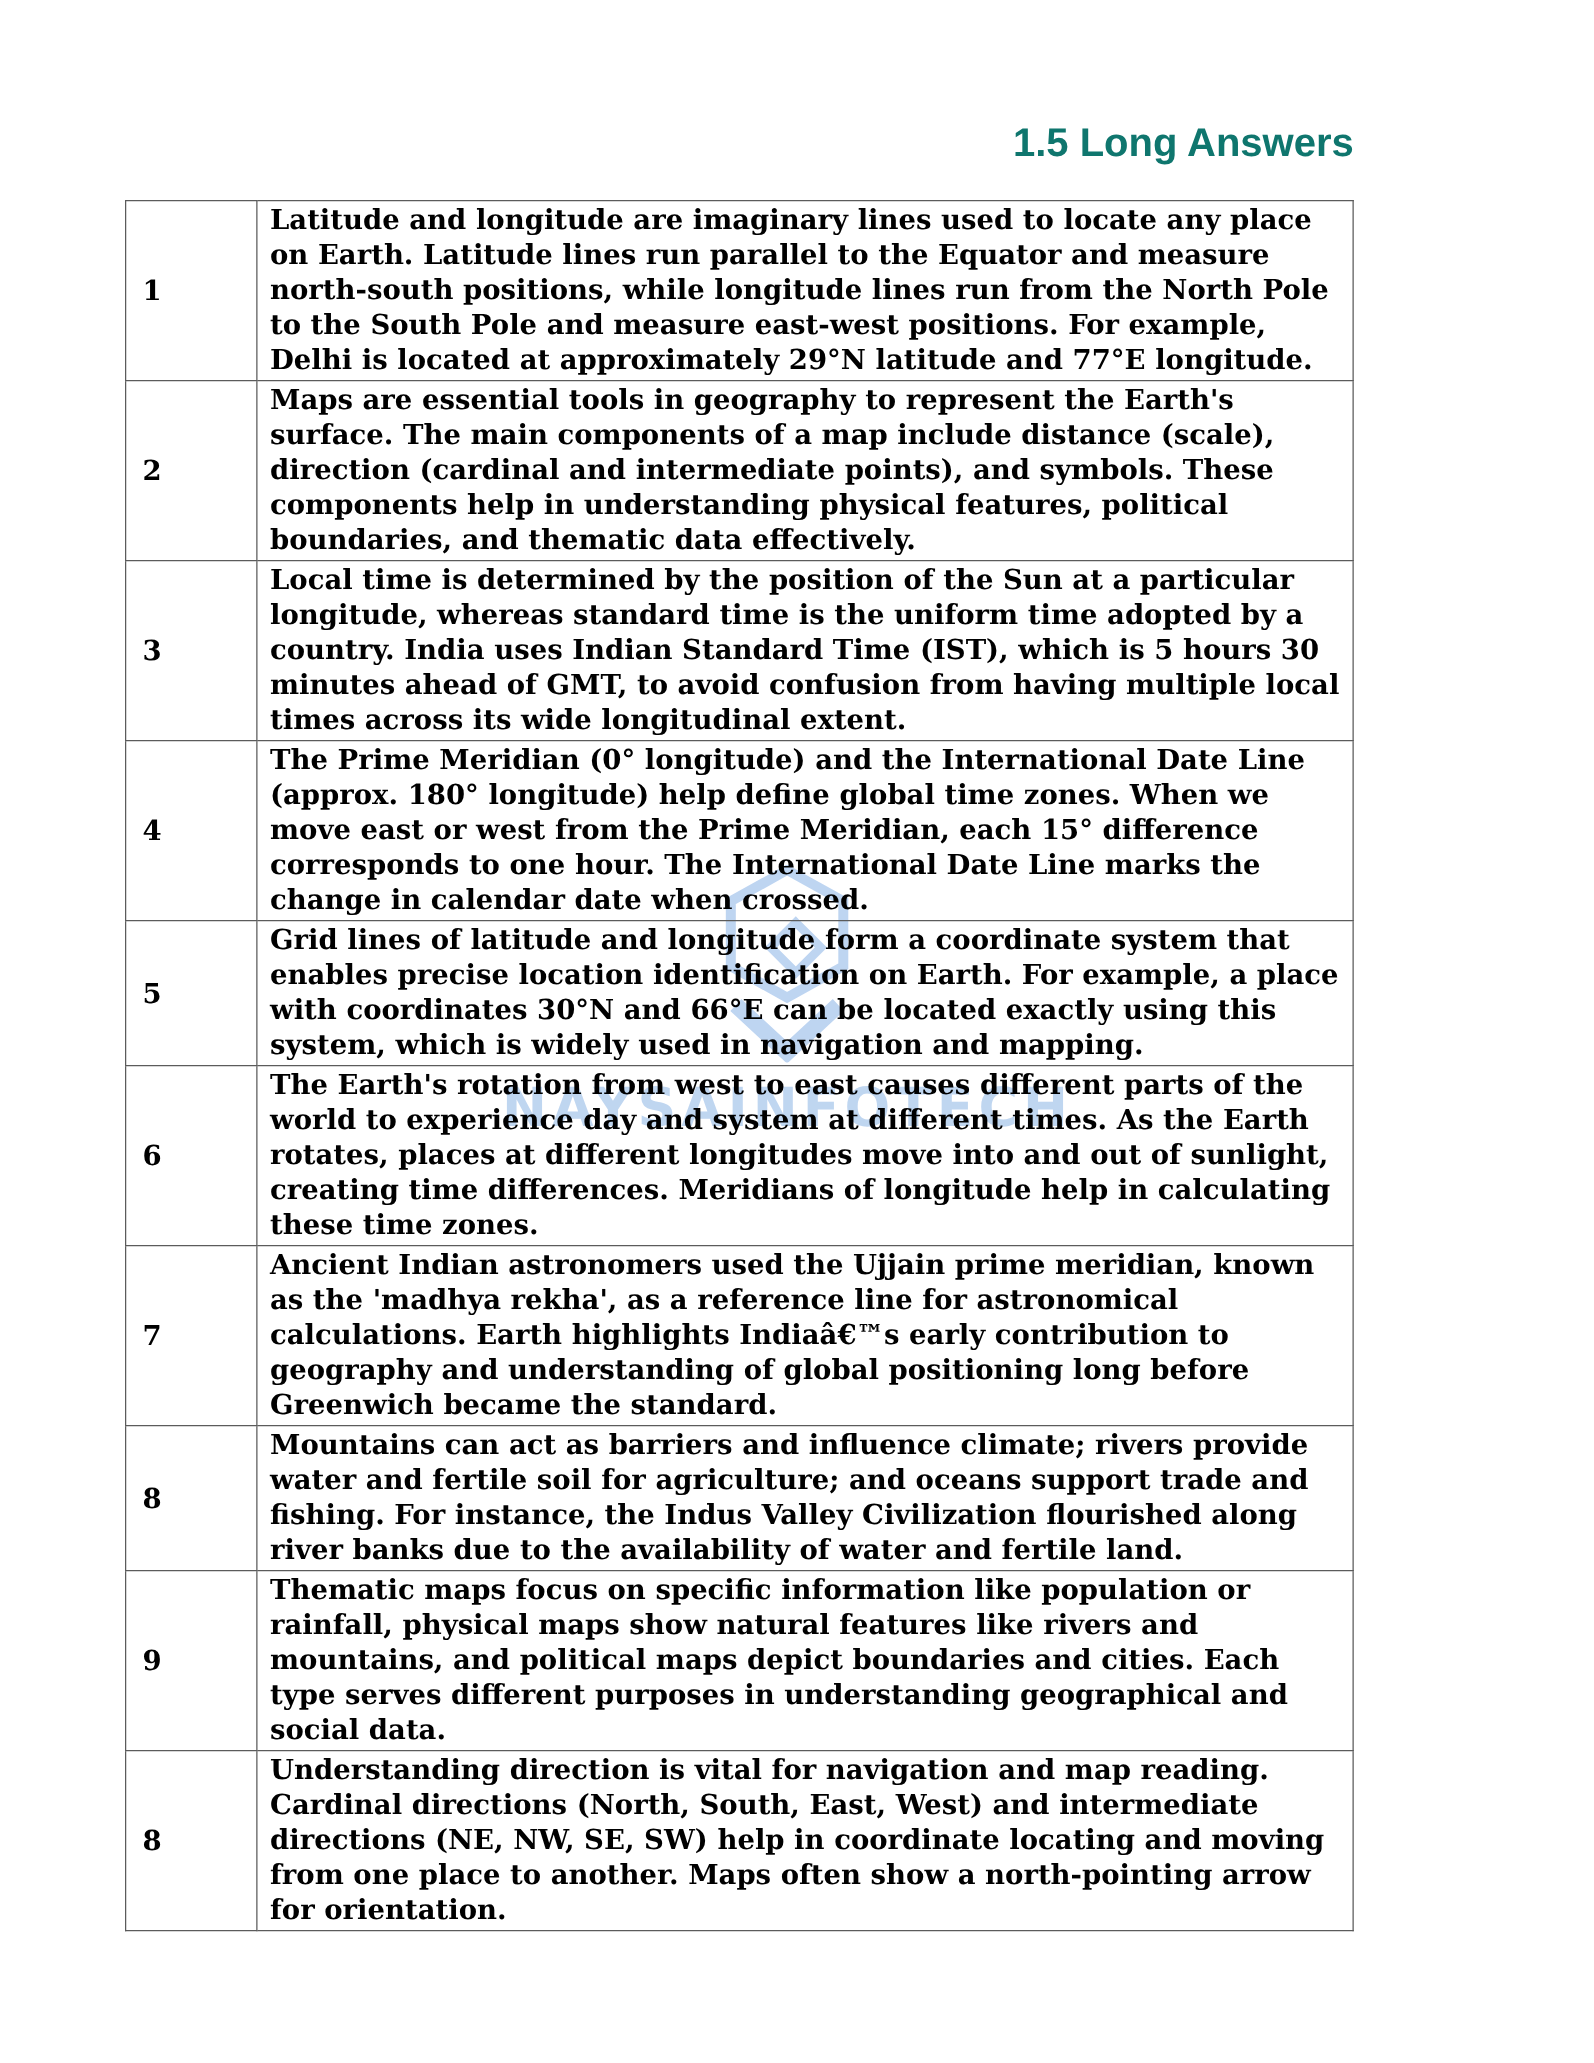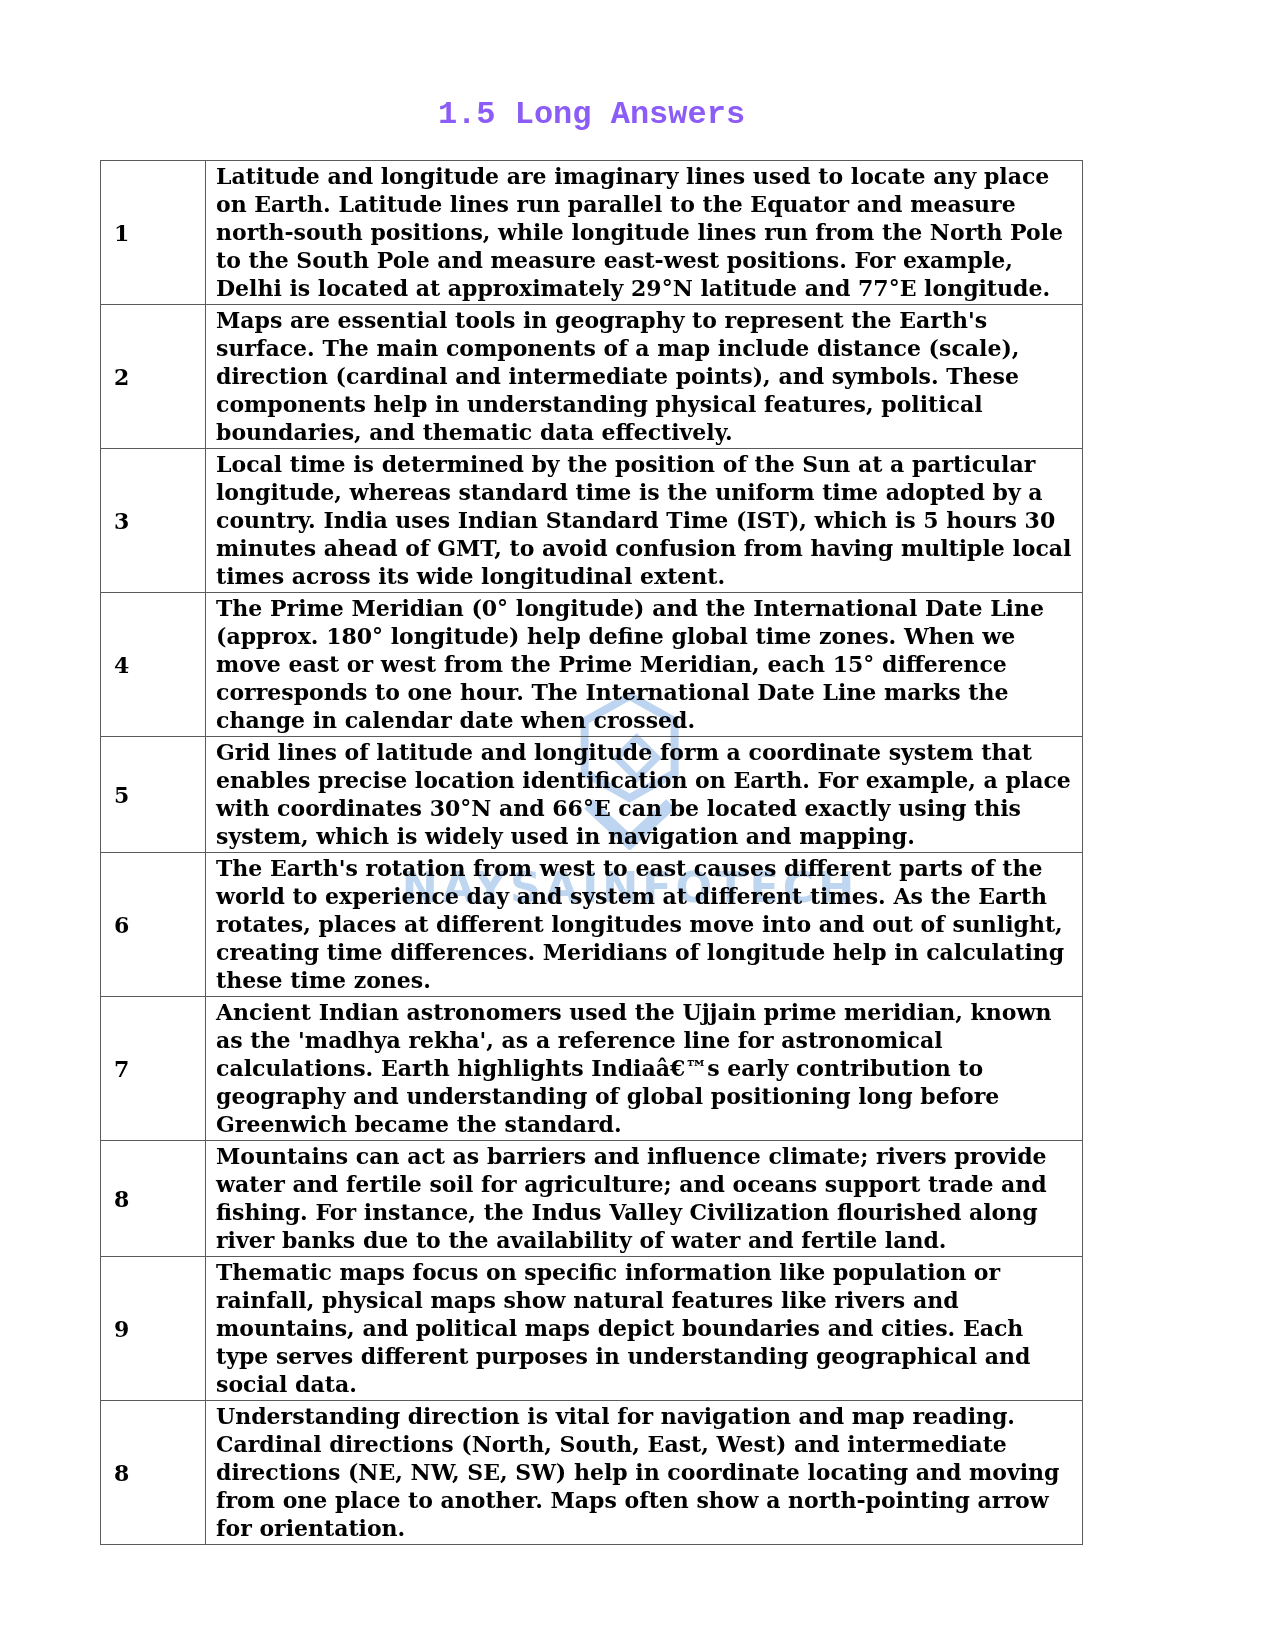--- a/index.html
+++ b/index.html
@@ -11,25 +11,25 @@
     width: 1275px;
     height: 1650px;
     position: relative;
     font-family: "DejaVu Serif", serif;
     color: #000;
     overflow: hidden;
   }
   .page-title {
     margin: 96px 0 0 100px;
     width: 983px;
-    text-align: center;
-    font-family: Liberation Mono, monospace;
+    text-align: right;
+    font-family: Liberation Sans, sans-serif;
     font-weight: 700;
     font-size: 32px;
-    color: #8b5cf6;
+    color: #0f766e;
     position: relative;
     z-index: 1;
   }
   table.answers {
     margin: 27px 0 0 100px;
     width: 983px;
     border-collapse: collapse;
     table-layout: fixed;
     position: relative;
     z-index: 1;

